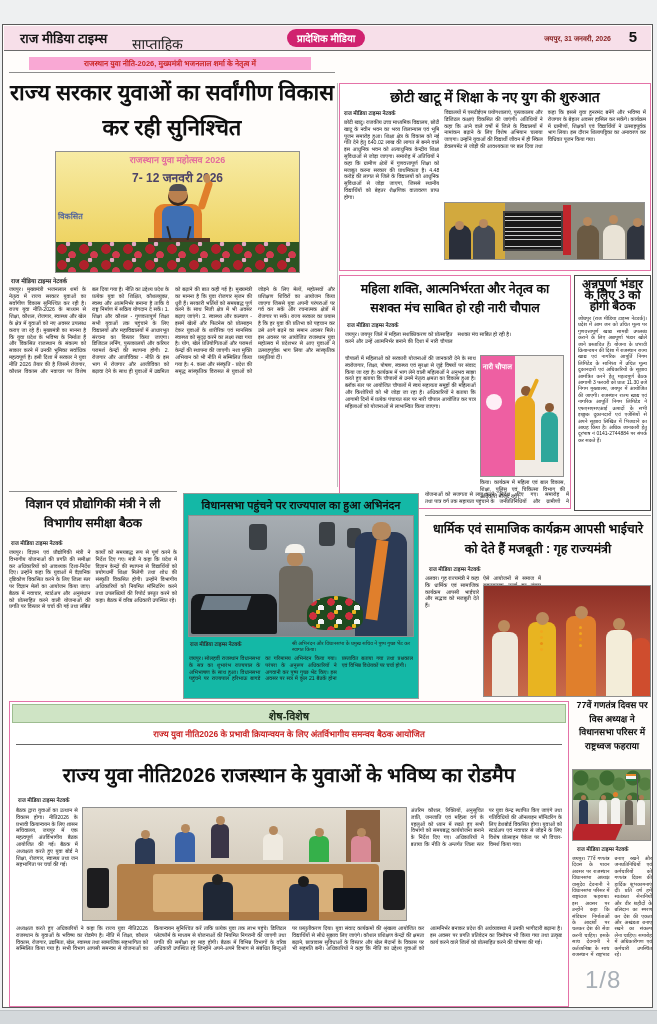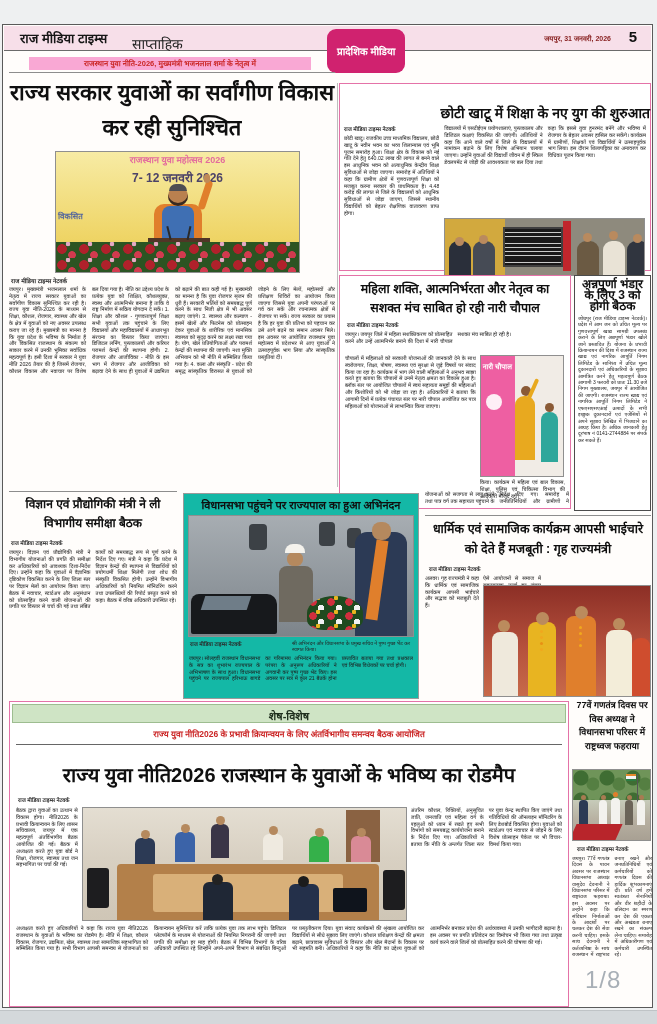--- a/index.html
+++ b/index.html
@@ -3,21 +3,21 @@
 <meta charset="utf-8">
 <style>
   html,body{margin:0;padding:0;background:#eef0f1;font-family:"Liberation Sans",sans-serif;}
   #stage{position:relative;width:657px;height:1024px;background:#eef0f1;overflow:hidden;}
   .abs{position:absolute;}
   #page{position:absolute;left:2px;top:24px;width:651px;height:984px;background:#fffdfb;border:1px solid #5a5a5a;box-sizing:border-box;}
   
   .band{position:absolute;left:1px;top:1px;width:647px;height:24px;background:#f7dfe9;border-bottom:1.5px solid #6b6b6b;}
   .paper-name{position:absolute;left:16px;top:3px;font-size:13px;font-weight:700;color:#161616;}
   .edition{position:absolute;left:128px;top:8px;font-size:14px;color:#222;}
-  .badge{position:absolute;left:283px;top:3px;background:#d0226f;color:#fff;font-size:10px;font-weight:700;padding:15px 10px;border-radius:9px;margin-left:40px;}
+  .badge{position:absolute;left:283px;top:3px;background:#d0226f;color:#fff;font-size:10px;font-weight:700;padding:2px 10px;border-radius:9px;}
   .m-date{position:absolute;right:40px;top:8px;font-size:7px;font-weight:700;color:#8a2424;}
   .m-page{position:absolute;right:14px;top:2px;font-size:15px;font-weight:700;color:#111;}
   
   .hl{font-weight:700;color:#0f0f0f;text-align:center;}
   .byline{font-size:6px;font-weight:700;color:#2b2b2b;}
   .bt{font-size:5.2px;line-height:6.8px;text-align:justify;color:#1d1d1d;overflow:hidden;}
   .c2{column-count:2;column-gap:5px;}
   .c3{column-count:3;column-gap:5px;}
   .c4{column-count:4;column-gap:6px;}
   .rule{position:absolute;height:0;border-top:1px solid #8d8d8d;}
@@ -129,21 +129,21 @@
       <div class="cm-mic" style="left:132px;top:74px;transform:rotate(12deg);"></div>
       <div class="cm-flowers"></div>
     </div>
 
     <div class="byline abs" style="left:8px;top:252px;">राज मीडिया टाइम्स नेटवर्क</div>
     <div class="bt c4 abs" style="left:6px;top:261px;width:326px;height:200px;">जयपुर। मुख्यमंत्री भजनलाल शर्मा के नेतृत्व में राज्य सरकार युवाओं का सर्वांगीण विकास सुनिश्चित कर रही है। राज्य युवा नीति-2026 के माध्यम से शिक्षा, कौशल, रोजगार, स्वास्थ्य और खेल के क्षेत्र में युवाओं को नए अवसर उपलब्ध कराए जा रहे हैं। मुख्यमंत्री का मानना है कि युवा प्रदेश के भविष्य के निर्माता हैं और विकसित राजस्थान के संकल्प को साकार करने में उनकी भूमिका सर्वाधिक महत्वपूर्ण है। इसी दिशा में सरकार ने युवा नीति 2026 तैयार की है जिसमें रोजगार, कौशल विकास और नवाचार पर विशेष बल दिया गया है। नीति का उद्देश्य प्रदेश के प्रत्येक युवा को शिक्षित, कौशलयुक्त, स्वस्थ और आत्मनिर्भर बनाना है ताकि वे राष्ट्र निर्माण में सक्रिय योगदान दे सकें। 1. शिक्षा और कौशल - गुणवत्तापूर्ण शिक्षा सभी युवाओं तक पहुंचाने के लिए विद्यालयों और महाविद्यालयों में आधारभूत संरचना का विस्तार किया जाएगा। डिजिटल लर्निंग, पुस्तकालयों और करियर परामर्श केन्द्रों की स्थापना होगी। 2. रोजगार और आजीविका - नीति के इस भाग में रोजगार और आजीविका को बढ़ावा देने के साथ ही युवाओं में उद्यमिता को बढ़ाने की बात कही गई है। मुख्यमंत्री का मानना है कि युवा रोजगार सृजन की धुरी हैं। सरकारी भर्तियों को समयबद्ध पूर्ण करने के साथ निजी क्षेत्र में भी अवसर बढ़ाए जाएंगे। 3. स्वास्थ्य और कल्याण - इसमें खेलों और फिटनेस को प्रोत्साहन देकर युवाओं के शारीरिक एवं मानसिक स्वास्थ्य को सुदृढ़ करने का लक्ष्य रखा गया है। योग, खेल प्रतियोगिताओं और परामर्श केन्द्रों की स्थापना की जाएगी। नशा मुक्ति अभियान को भी नीति में सम्मिलित किया गया है। 4. कला और संस्कृति - प्रदेश की समृद्ध सांस्कृतिक विरासत से युवाओं को जोड़ने के लिए मेलों, महोत्सवों और प्रशिक्षण शिविरों का आयोजन किया जाएगा जिससे युवा अपनी परंपराओं पर गर्व कर सकें और रचनात्मक क्षेत्रों में रोजगार पा सकें। राज्य सरकार का प्रयास है कि हर युवा की प्रतिभा को पहचान कर उसे आगे बढ़ने का समान अवसर मिले। इस अवसर पर आयोजित राजस्थान युवा महोत्सव में प्रदेशभर से आए युवाओं ने उत्साहपूर्वक भाग लिया और सांस्कृतिक प्रस्तुतियां दीं।</div>
 
     <div class="vline" style="left:334px;top:58px;height:404px;"></div>
 
     <div class="pinkbox" style="left:336px;top:58px;width:312px;height:188px;">
-      <div class="hl" style="font-size:14px;margin-top:19px;text-align:right;">छोटी खाटू में शिक्षा के नए युग की शुरुआत</div>
+      <div class="hl" style="font-size:14px;margin-top:3px;">छोटी खाटू में शिक्षा के नए युग की शुरुआत</div>
       <div style="display:flex;gap:5px;padding:3px 4px 0 4px;">
         <div style="width:96px;">
           <div class="byline" style="font-size:5.5px;">राज मीडिया टाइम्स नेटवर्क</div>
           <div class="bt" style="height:148px;margin-top:2px;">छोटी खाटू। राजकीय उच्च माध्यमिक विद्यालय, छोटी खाटू के नवीन भवन का भव्य शिलान्यास एवं भूमि पूजन समारोह हुआ। शिक्षा क्षेत्र के विकास को नई गति देने हेतु 640.02 लाख की लागत से बनने वाले इस आधुनिक भवन को अत्याधुनिक केन्द्रीय शिक्षा सुविधाओं से जोड़ा जाएगा। समारोह में अतिथियों ने कहा कि ग्रामीण क्षेत्रों में गुणवत्तापूर्ण शिक्षा को मजबूत करना सरकार की प्राथमिकता है। 4.48 करोड़ की लागत से जिले के विद्यालयों को आधुनिक सुविधाओं से जोड़ा जाएगा, जिससे स्थानीय विद्यार्थियों को बेहतर शैक्षणिक वातावरण प्राप्त होगा।</div>
         </div>
         <div style="width:203px;">
           <div class="bt c2" style="height:90px;">विद्यालयों में एसटीईएम प्रयोगशालाएं, पुस्तकालय और डिजिटल कक्षाएं विकसित की जाएंगी। अतिथियों ने कहा कि आने वाले वर्षों में जिले के विद्यालयों में नामांकन बढ़ाने के लिए विशेष अभियान चलाया जाएगा। उन्होंने युवाओं की विद्यार्थी जीवन में ही स्किल डेवलपमेंट से जोड़ी की आवश्यकता पर बल दिया तथा कहा कि इससे युवा हुनरमंद बनेंगे और भविष्य में रोजगार के बेहतर अवसर हासिल कर सकेंगे। कार्यक्रम में ग्रामीणों, शिक्षकों एवं विद्यार्थियों ने उत्साहपूर्वक भाग लिया। इस दौरान शिलापट्टिका का अनावरण कर विधिवत पूजन किया गया।</div>
           <div class="photo" style="position:relative;width:201px;height:58px;margin-top:3px;">
             <div class="pqbg"></div>
             <div class="pq-man" style="left:4px;background:#2a2f3a;"></div>

